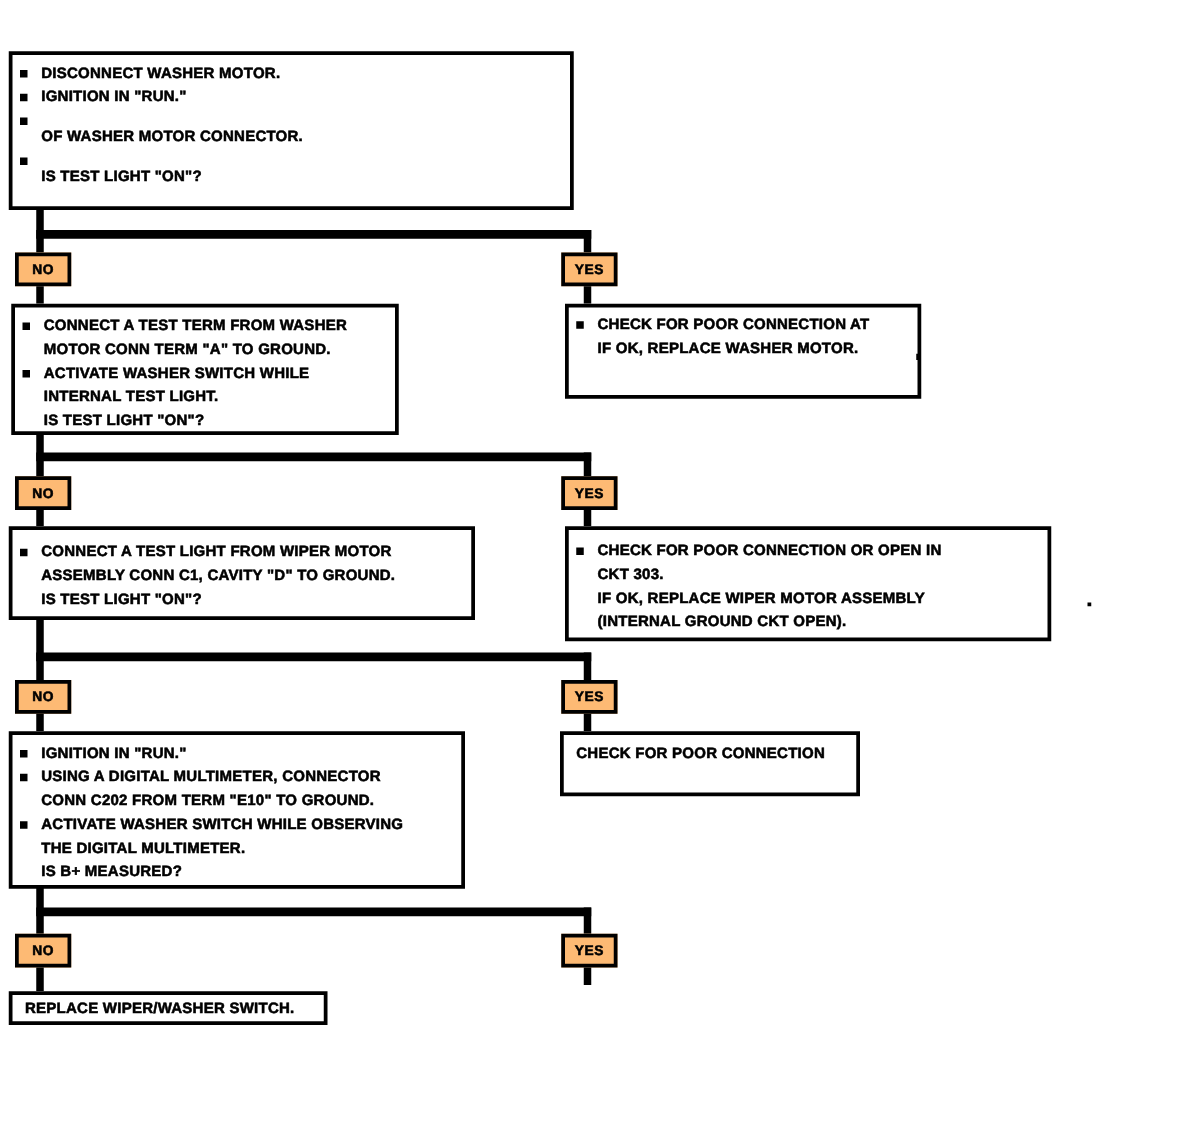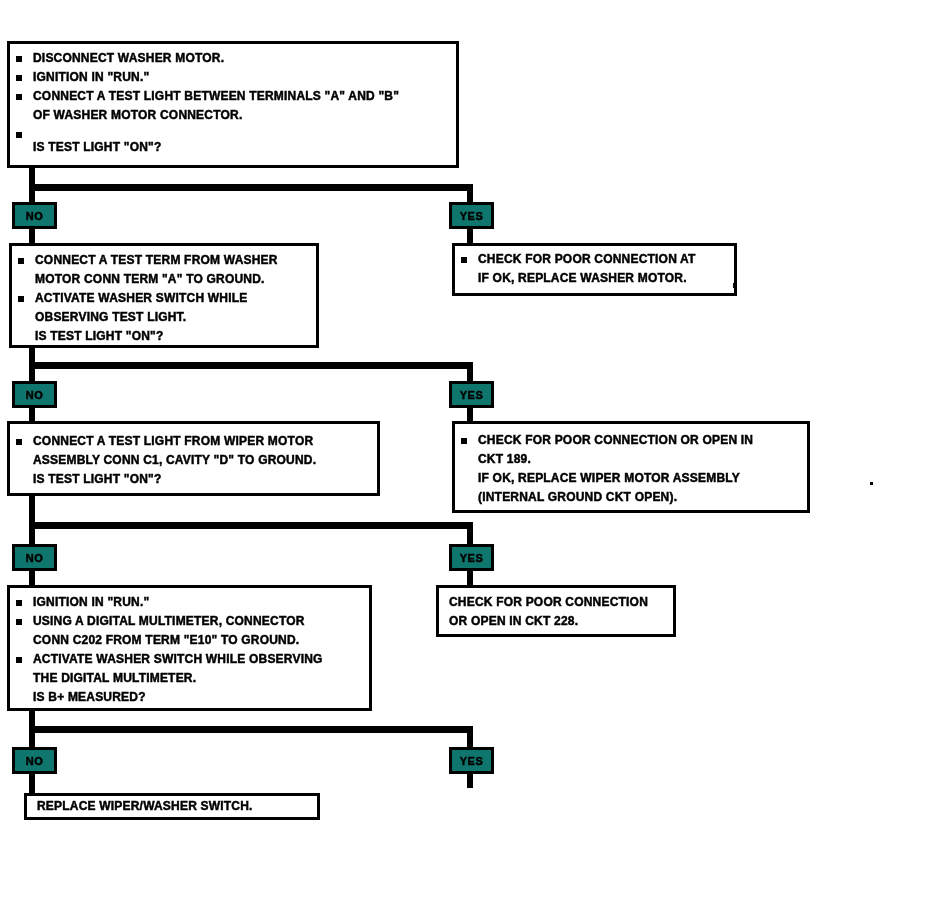--- a/index.html
+++ b/index.html
@@ -12,21 +12,21 @@
   .box{
     position:absolute;box-sizing:border-box;border:3px solid #000;background:#fff;
     font-size:12px;font-weight:700;letter-spacing:.2px;
     -webkit-text-stroke:.45px #000;
   }
   .ln{display:flex;align-items:flex-start;line-height:19px;white-space:nowrap;}
   .blt{width:6px;height:6px;background:#000;margin:7px 11px 0 6px;flex:none;}
   .ln.c{margin-left:23px;}
   .ln.p{margin-left:2px;}
   .lbl{
-    position:absolute;box-sizing:border-box;border:3px solid #000;background:#0f766e;
+    position:absolute;box-sizing:border-box;border:3px solid #000;background:#fdba74;
     width:45px;height:27px;display:flex;align-items:center;justify-content:center;
     font-size:11px;font-weight:700;letter-spacing:.5px;-webkit-text-stroke:.45px #000;
   }
   .vbar{position:absolute;width:6px;background:#000;}
   .hbar{position:absolute;height:7px;background:#000;}
   .speck{position:absolute;width:3px;height:3px;background:#000;}
 </style>
 </head>
 <body>
 
@@ -36,21 +36,20 @@
     <div class="ln b">
         <span class="blt"></span>
         <span>DISCONNECT WASHER MOTOR.</span>
       </div>
     <div class="ln b">
         <span class="blt"></span>
         <span>IGNITION IN "RUN."</span>
       </div>
     <div class="ln b">
         <span class="blt"></span>
-        <span>CONNECT A TEST LIGHT BETWEEN TERMINALS "A" AND "B"</span>
       </div>
     <div class="ln c">
         <span>OF WASHER MOTOR CONNECTOR.</span>
       </div>
     <div class="ln b">
         <span class="blt"></span>
       </div>
     <div class="ln c">
         <span>IS TEST LIGHT "ON"?</span>
       </div>
@@ -76,28 +75,28 @@
         <span>CONNECT A TEST TERM FROM WASHER</span>
       </div>
     <div class="ln c">
         <span>MOTOR CONN TERM "A" TO GROUND.</span>
       </div>
     <div class="ln b">
         <span class="blt"></span>
         <span>ACTIVATE WASHER SWITCH WHILE</span>
       </div>
     <div class="ln c">
-        <span>OBSERVING TEST LIGHT.</span>
+        <span>INTERNAL TEST LIGHT.</span>
       </div>
     <div class="ln c">
         <span>IS TEST LIGHT "ON"?</span>
       </div>
   </div>
 
-  <div class="box" style="left:452px;top:207px;width:285px;height:53px;padding-top:4px;">
+  <div class="box" style="left:452px;top:207px;width:285px;height:76px;padding-top:4px;">
     <div class="ln b">
         <span class="blt"></span>
         <span>CHECK FOR POOR CONNECTION AT</span>
       </div>
     <div class="ln c">
         <span>IF OK, REPLACE WASHER MOTOR.</span>
       </div>
   </div>
 
   <div class="vbar" style="left:29px;top:311px;height:34px;"></div>
@@ -120,27 +119,27 @@
         <span>CONNECT A TEST LIGHT FROM WIPER MOTOR</span>
       </div>
     <div class="ln c">
         <span>ASSEMBLY CONN C1, CAVITY "D" TO GROUND.</span>
       </div>
     <div class="ln c">
         <span>IS TEST LIGHT "ON"?</span>
       </div>
   </div>
 
-  <div class="box" style="left:452px;top:385px;width:358px;height:92px;padding-top:7px;">
+  <div class="box" style="left:452px;top:385px;width:389px;height:92px;padding-top:7px;">
     <div class="ln b">
         <span class="blt"></span>
         <span>CHECK FOR POOR CONNECTION OR OPEN IN</span>
       </div>
     <div class="ln c">
-        <span>CKT 189.</span>
+        <span>CKT 303.</span>
       </div>
     <div class="ln c">
         <span>IF OK, REPLACE WIPER MOTOR ASSEMBLY</span>
       </div>
     <div class="ln c">
         <span>(INTERNAL GROUND CKT OPEN).</span>
       </div>
   </div>
 
   <div class="vbar" style="left:29px;top:459px;height:49px;"></div>
@@ -174,44 +173,41 @@
         <span>ACTIVATE WASHER SWITCH WHILE OBSERVING</span>
       </div>
     <div class="ln c">
         <span>THE DIGITAL MULTIMETER.</span>
       </div>
     <div class="ln c">
         <span>IS B+ MEASURED?</span>
       </div>
   </div>
 
-  <div class="box" style="left:436px;top:549px;width:240px;height:52px;padding:5px 6px 4px 8px;">
+  <div class="box" style="left:448px;top:549px;width:240px;height:52px;padding:5px 6px 4px 8px;">
     <div class="ln p">
         <span>CHECK FOR POOR CONNECTION</span>
-      </div>
-    <div class="ln p">
-        <span>OR OPEN IN CKT 228.</span>
       </div>
   </div>
 
   <div class="vbar" style="left:29px;top:674px;height:37px;"></div>
   <div class="hbar" style="left:29px;top:690px;width:444px;"></div>
   <div class="vbar" style="left:467px;top:690px;height:21px;"></div>
 
   <div class="lbl" style="left:12px;top:711px;">
       <span>NO</span>
     </div>
   <div class="lbl" style="left:449px;top:711px;">
       <span>YES</span>
     </div>
 
   <div class="vbar" style="left:29px;top:738px;height:19px;"></div>
   <div class="vbar" style="left:467px;top:738px;height:14px;"></div>
 
-  <div class="box" style="left:24px;top:757px;width:296px;height:27px;padding:2px 6px 2px 8px;">
+  <div class="box" style="left:7px;top:757px;width:255px;height:27px;padding:2px 6px 2px 8px;">
     <div class="ln p" style="line-height:17px;">
         <span>REPLACE WIPER/WASHER SWITCH.</span>
       </div>
   </div>
 
 
   <div class="speck" style="left:608px;top:876px;"></div>
   <div class="speck" style="left:686px;top:879px;width:2px;height:4px;"></div>
   <div class="speck" style="left:691px;top:884px;width:4px;height:3px;"></div>
   <div class="speck" style="left:659px;top:901px;"></div>

